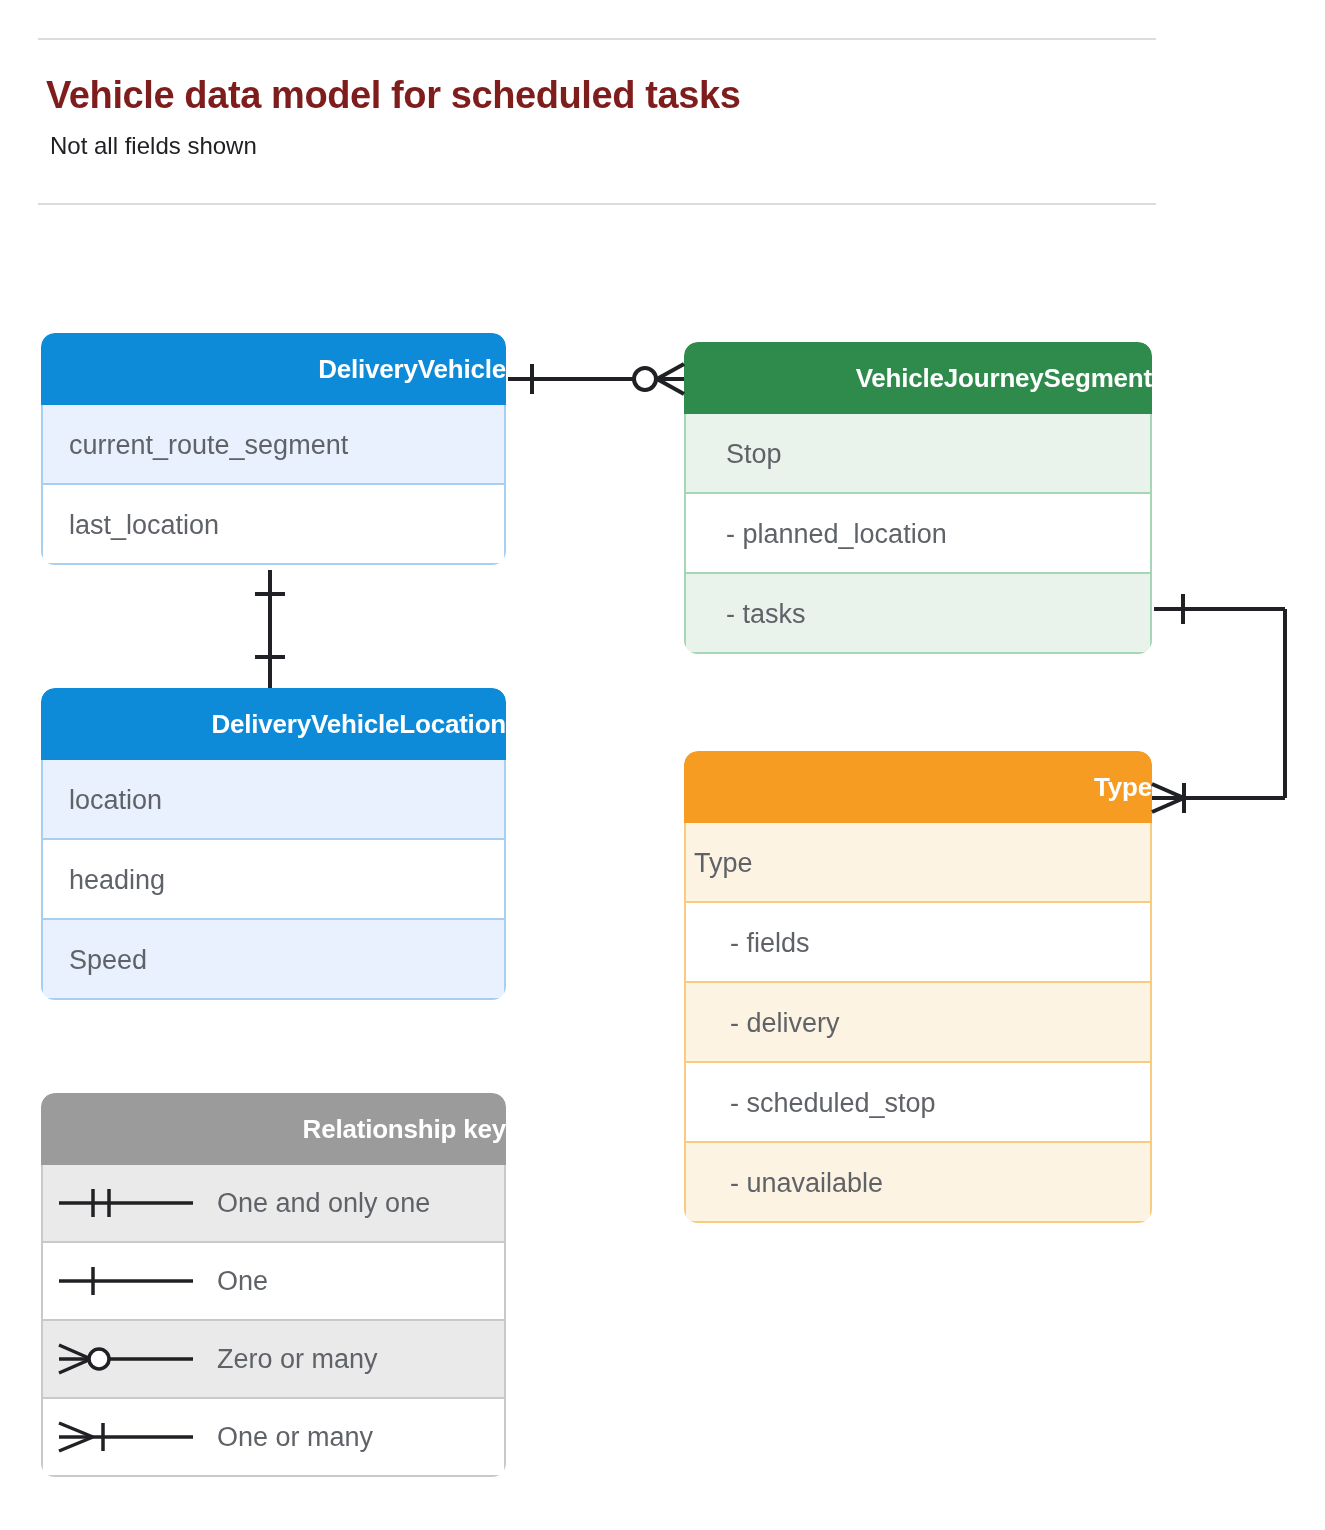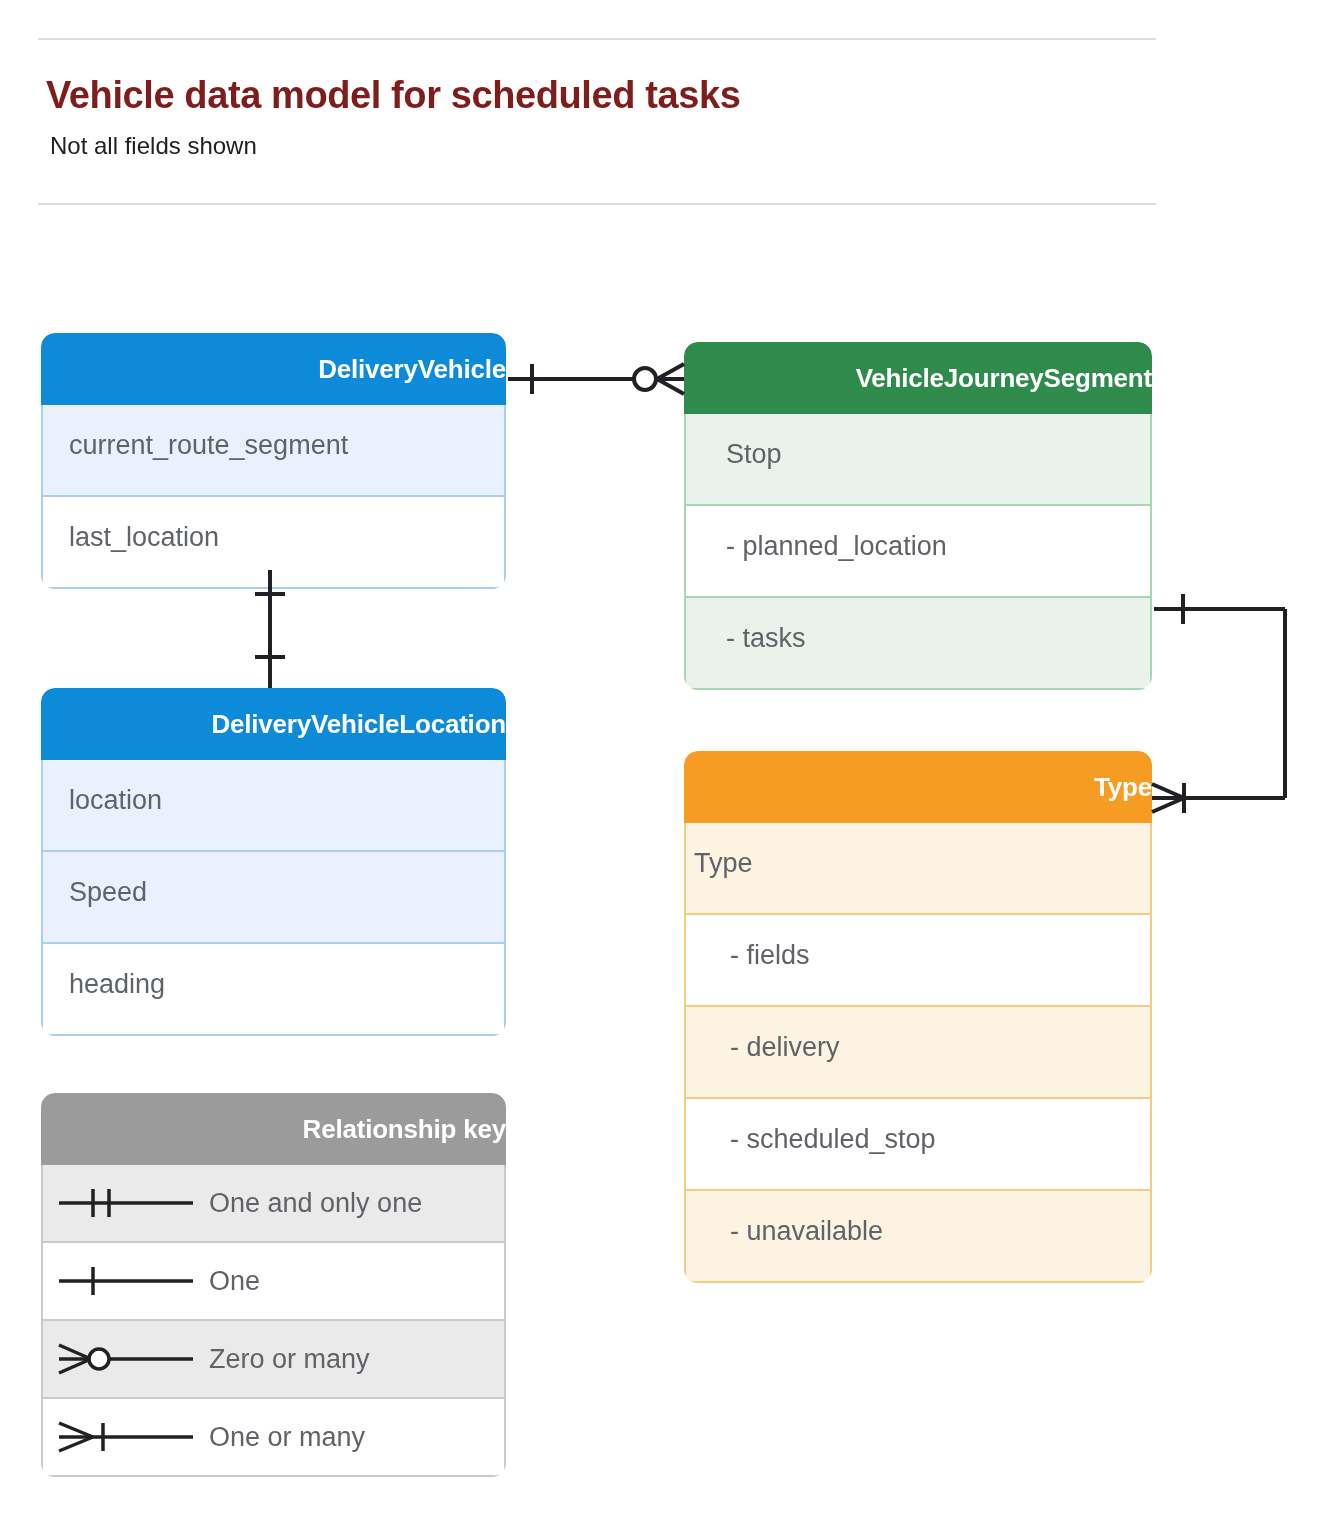--- a/index.html
+++ b/index.html
@@ -60,21 +60,21 @@
     color: #ffffff;
     font-size: 26px;
     font-weight: bold;
     letter-spacing: -0.2px;
     border-top-left-radius: 14px;
     border-top-right-radius: 14px;
     position: relative;
     z-index: 2;
   }
   .entity .erow {
-    height: 92px;
+    height: 80px;
     line-height: 80px;
     font-size: 27px;
     color: #5f6368;
     box-sizing: border-box;
     white-space: nowrap;
     overflow: hidden;
   }
 
   
   .e-blue .ehead { background: #0E8BD8; }
@@ -110,20 +110,21 @@
   .e-orange .erow.alt { background: #FDF3E3; }
 
   
   .e-grey .ehead { background: #9B9B9B; }
   .e-grey .erow {
     background: #ffffff;
     border-left: 2px solid #c9c9c9;
     border-right: 2px solid #c9c9c9;
     border-bottom: 2px solid #c9c9c9;
     padding-left: 0;
+    gap: 8px;
   }
   .e-grey .erow.alt { background: #EAEAEA; }
   .indent2 { padding-left: 44px !important; }
 
   
   .legend-row {
     display: flex;
     align-items: center;
     height: 78px !important;
     line-height: 78px !important;
@@ -170,22 +171,22 @@
 <div class="entity e-green" style="left:684px; top:342px; width:468px;">
   <div class="ehead">VehicleJourneySegment</div>
   <div class="erow alt">Stop</div>
   <div class="erow">-  planned_location</div>
   <div class="erow alt">- tasks</div>
 </div>
 
 <div class="entity e-blue" style="left:41px; top:688px; width:465px;">
   <div class="ehead">DeliveryVehicleLocation</div>
   <div class="erow alt">location</div>
+  <div class="erow">heading</div>
   <div class="erow alt">Speed</div>
-  <div class="erow">heading</div>
 </div>
 
 <div class="entity e-orange" style="left:684px; top:751px; width:468px;">
   <div class="ehead">Type</div>
   <div class="erow alt">Type</div>
   <div class="erow indent2">-  fields</div>
   <div class="erow alt indent2">-  delivery</div>
   <div class="erow indent2">-  scheduled_stop</div>
   <div class="erow alt indent2">-  unavailable</div>
 </div>

